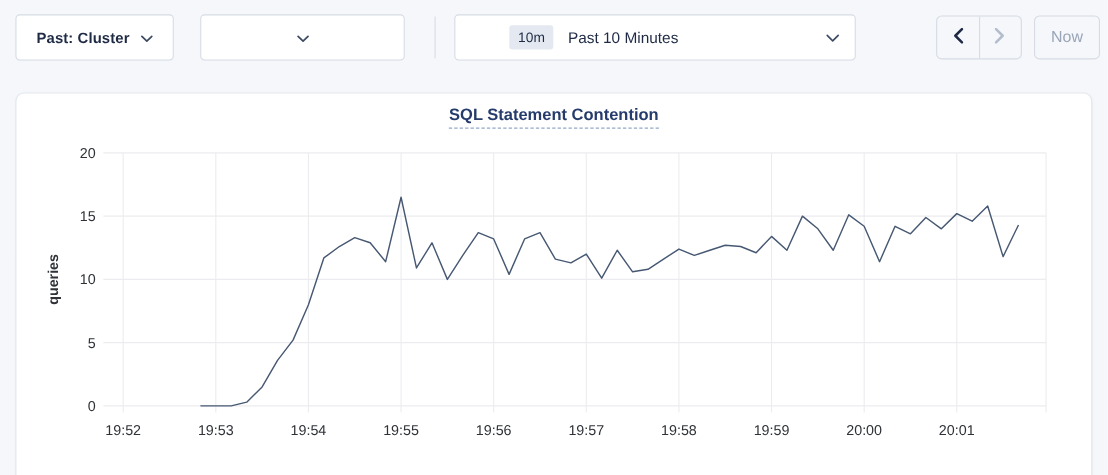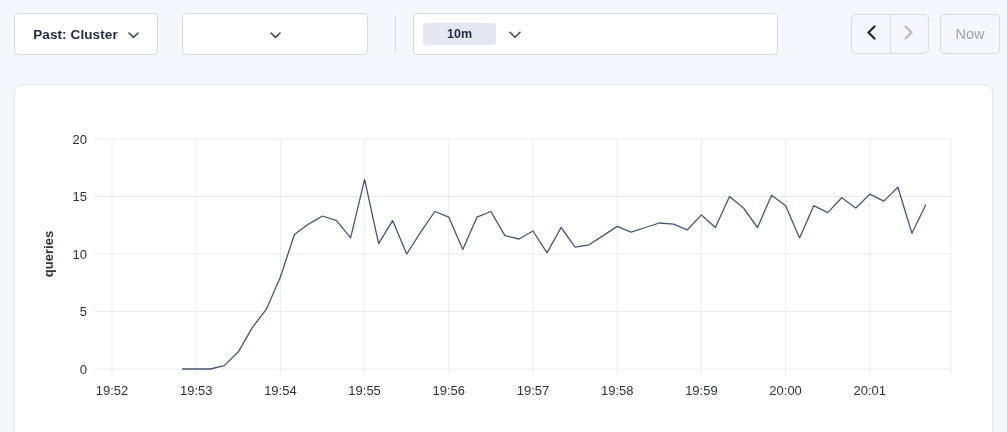--- a/index.html
+++ b/index.html
@@ -23,22 +23,22 @@
   }
   #graph-dd{left:14px;width:144px;}
   #dashboard-dd{left:182px;width:186px;}
   .toolbar-divider{position:absolute;left:395px;top:15px;width:1px;height:38px;background:#d7dbe3;}
   .time-selector{
     position:absolute;left:413px;top:13px;width:365px;height:42px;
     background:var(--panel-bg);border:1px solid var(--border);border-radius:4px;
     display:flex;align-items:center;padding:0 14px 0 9px;text-align:left;
   }
   .badge{
-    background:var(--badge-bg);border-radius:3px;padding:5px 24px;
-    font-size:12.5px;font-weight:700;margin-right:13px;line-height:1;
+    background:var(--badge-bg);border-radius:3px;padding:5px 8px;
+    font-size:12.5px;font-weight:400;margin-right:13px;line-height:1;margin-left:40px;
   }
   .tr-label{flex:1;font-size:14px;font-weight:400;}
   .btn-group{
     position:absolute;left:851px;top:14px;width:78px;height:40px;
     border:1px solid var(--border);border-radius:5px;display:flex;overflow:hidden;
   }
   .btn-group button{flex:1;display:flex;align-items:center;justify-content:center;}
   .btn-group button + button{border-left:1px solid var(--border);}
   .now-btn{
     position:absolute;left:940px;top:14px;width:60px;height:40px;
@@ -78,20 +78,21 @@
       <svg width="11" height="7" viewBox="0 0 11 7">
           <path d="M1 1l4.5 4.3L10 1" fill="none" stroke="#3c4a64" stroke-width="1.6" stroke-linecap="round" stroke-linejoin="round"></path>
         </svg>
     </span>
   </button>
 
   <div class="toolbar-divider"></div>
 
   <button class="time-selector">
     <span class="badge">10m</span>
+    <span class="tr-label">Past 10 Minutes</span>
     <span>
       <svg width="12" height="8" viewBox="0 0 12 8">
           <path d="M1 1.2l5 5 5-5" fill="none" stroke="#3c4a64" stroke-width="1.5" stroke-linecap="round" stroke-linejoin="round"></path>
         </svg>
     </span>
   </button>
 
   <div class="btn-group">
     <button>
       <span>
@@ -106,20 +107,23 @@
             <path d="M1.5 1.5l6 6-6 6" fill="none" stroke="#b4bdcc" stroke-width="2.3" stroke-linecap="round" stroke-linejoin="round"></path>
           </svg>
       </span>
     </button>
   </div>
 
   <button class="now-btn">Now</button>
 </div>
 
 <div class="panel">
+  <div class="chart-title">
+    <span>SQL Statement Contention</span>
+  </div>
   <svg id="chart" viewBox="0 0 977 330" preserveAspectRatio="none">
       <g>
         <line x1="79" x2="936" y1="284" y2="284" stroke="#ececf0" stroke-width="1"></line>
         <line x1="79" x2="936" y1="226.5" y2="226.5" stroke="#ececf0" stroke-width="1"></line>
         <line x1="79" x2="936" y1="169" y2="169" stroke="#ececf0" stroke-width="1"></line>
         <line x1="79" x2="936" y1="111.5" y2="111.5" stroke="#ececf0" stroke-width="1"></line>
         <line x1="79" x2="936" y1="54" y2="54" stroke="#ececf0" stroke-width="1"></line>
         <line x1="97" x2="97" y1="54" y2="290" stroke="#ececf0" stroke-width="1"></line>
         <line x1="181.2" x2="181.2" y1="54" y2="290" stroke="#ececf0" stroke-width="1"></line>
         <line x1="265.4" x2="265.4" y1="54" y2="290" stroke="#ececf0" stroke-width="1"></line>

